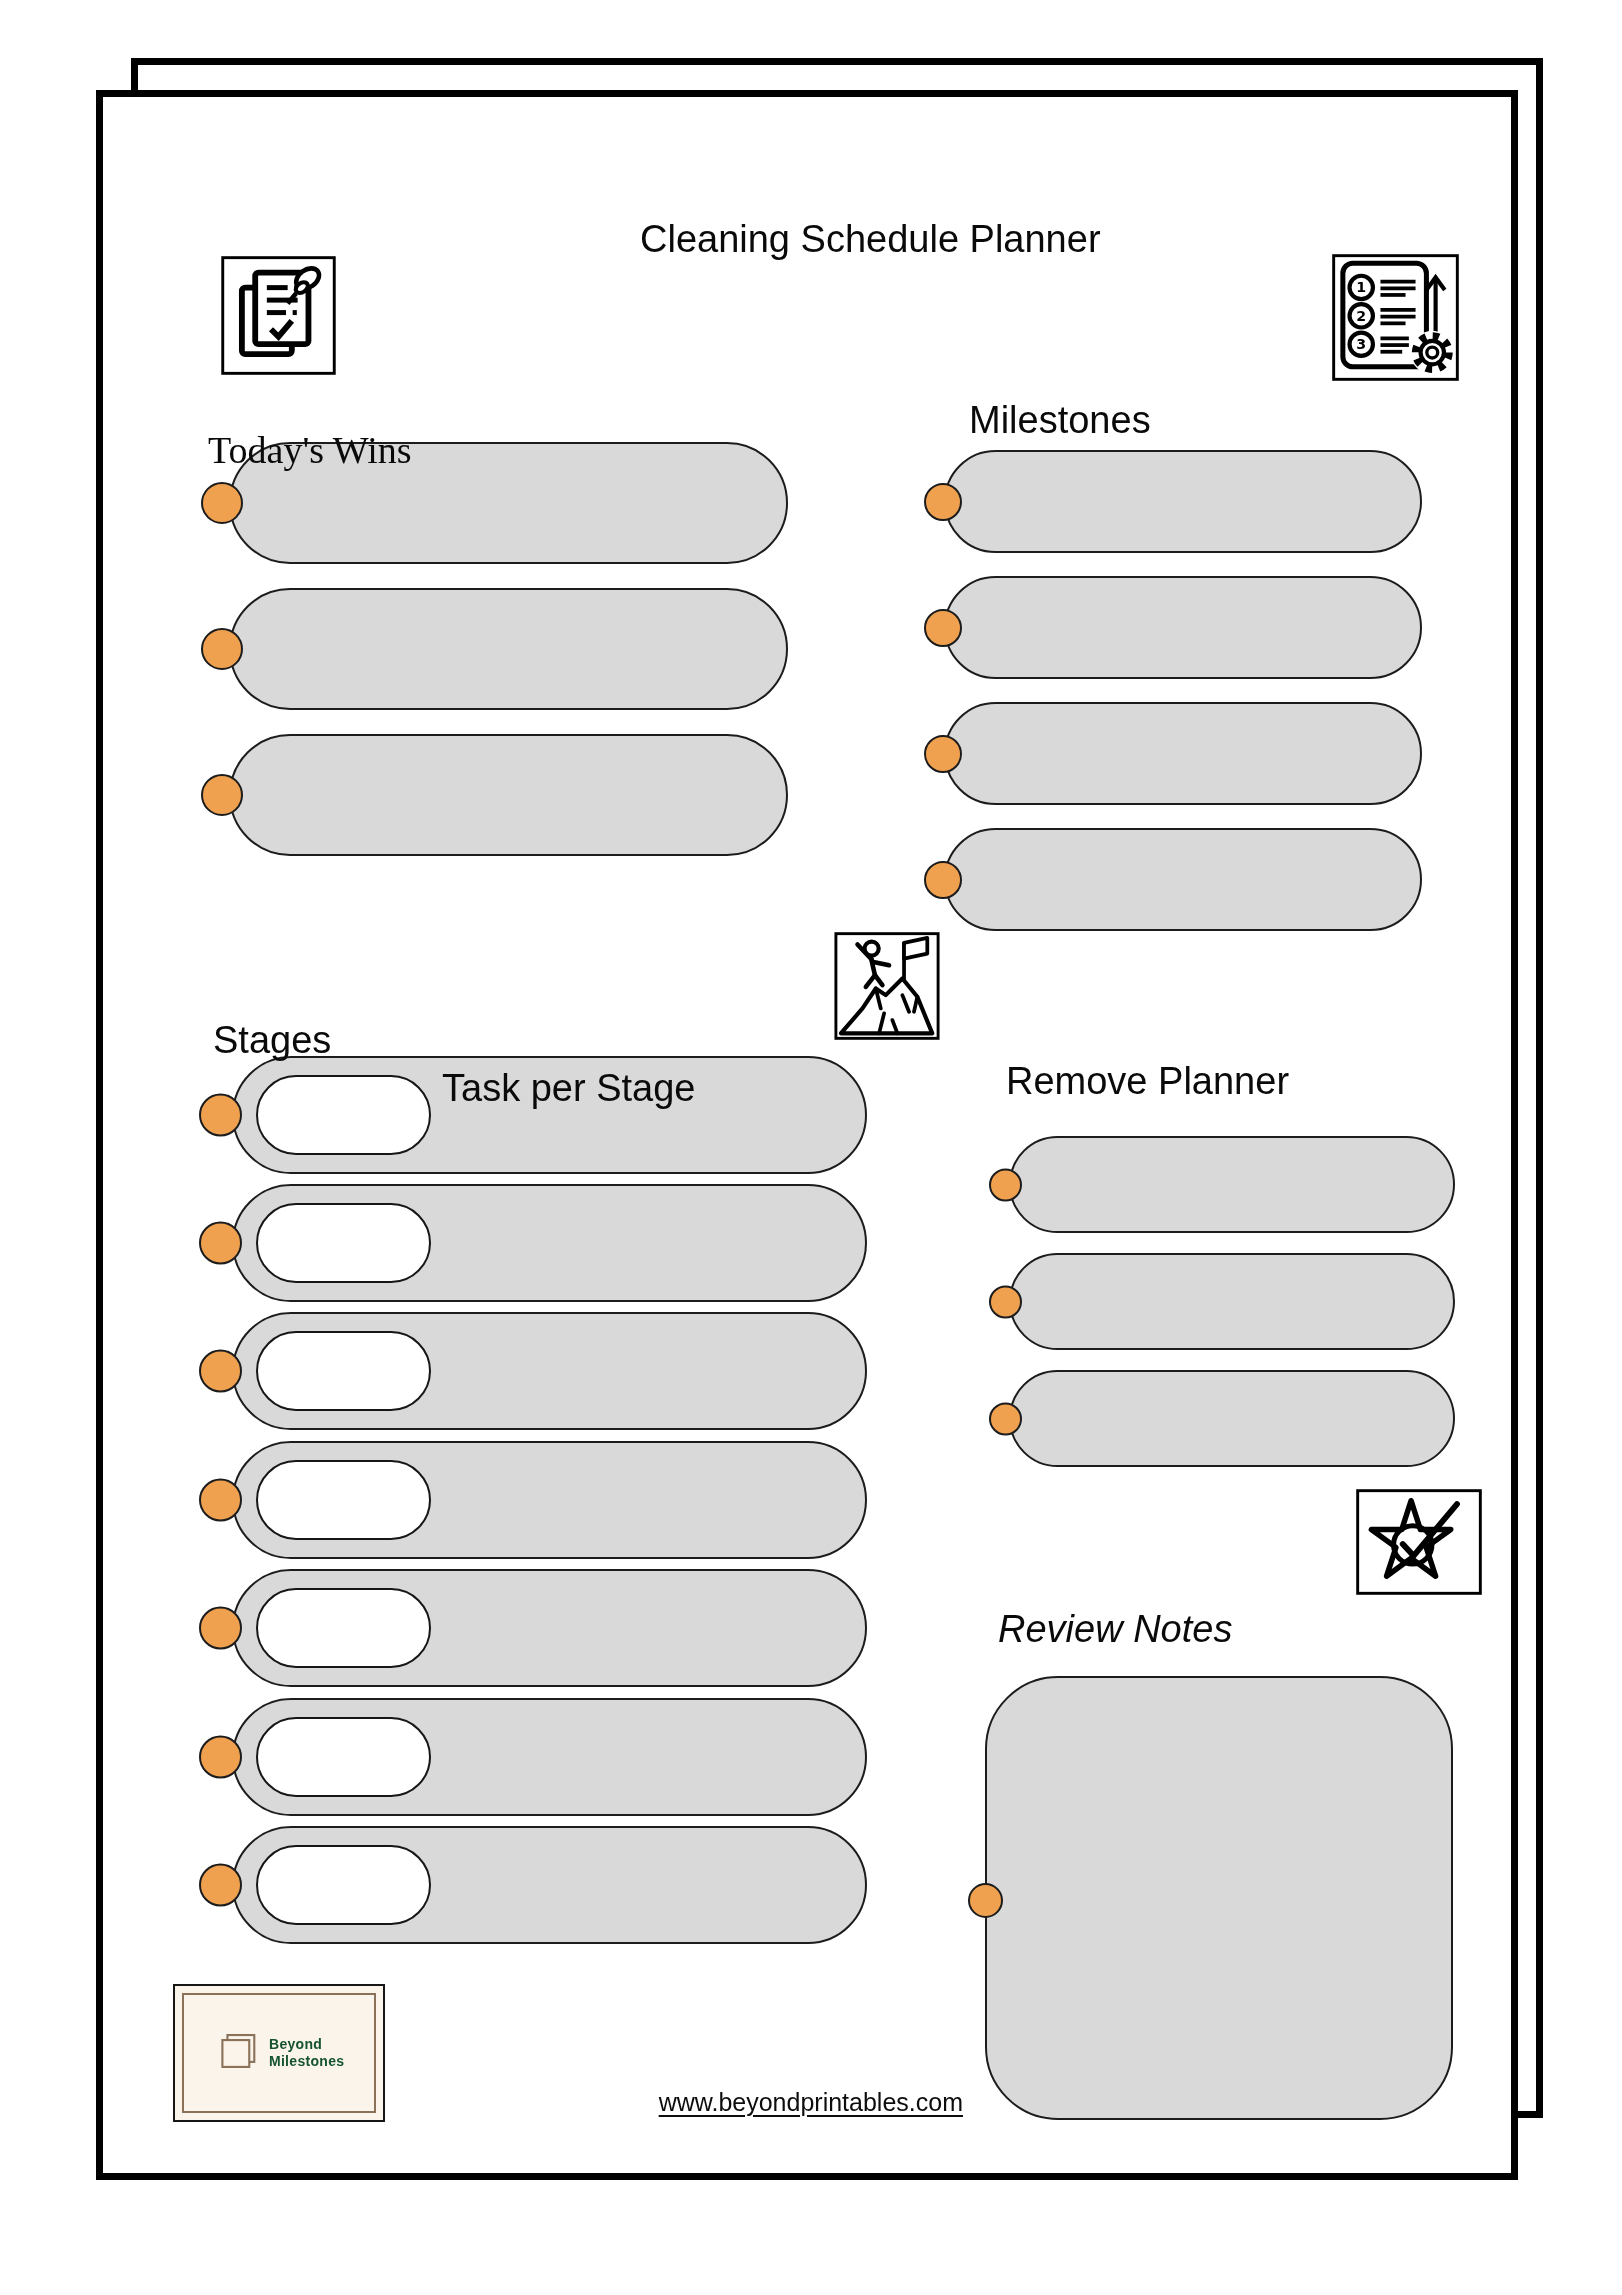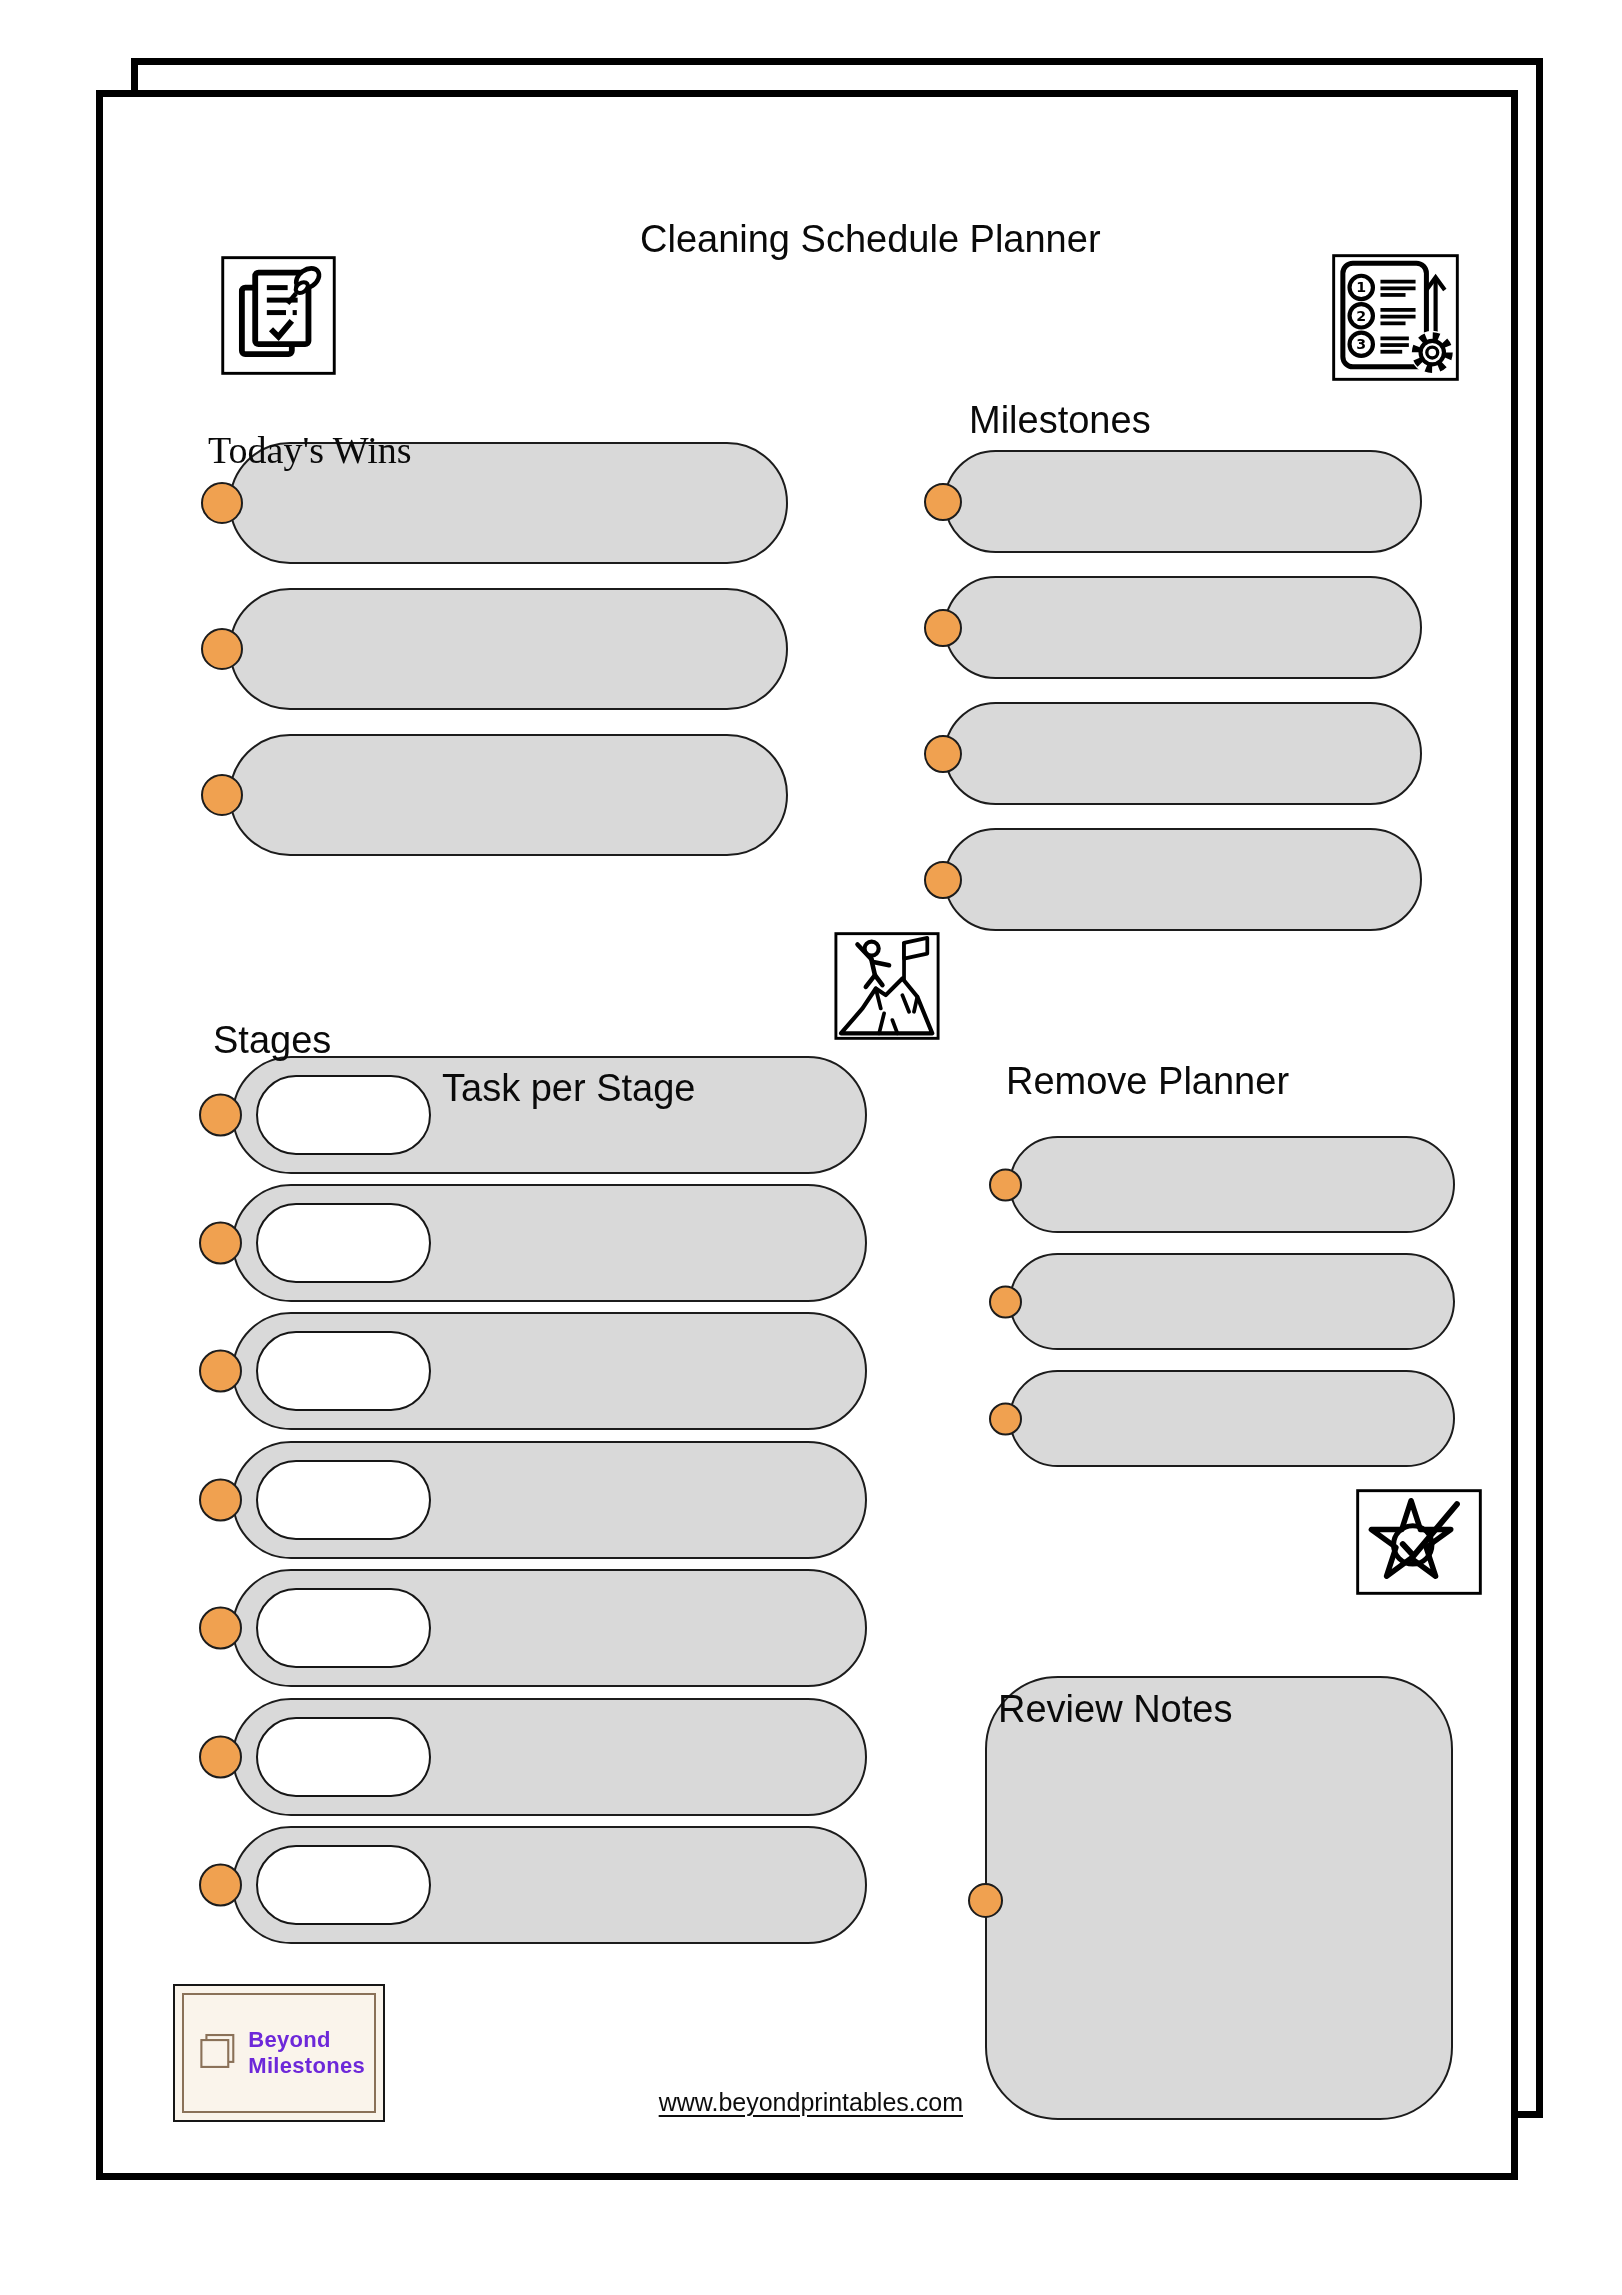--- a/index.html
+++ b/index.html
@@ -55,21 +55,21 @@
 
   
   .logo{
     left:173px;top:1984px;width:212px;height:138px;z-index:4;
     background:#FAF4EB;border:2.5px solid #161616;
   }
   .logo-inner{
     position:absolute;left:6.7px;top:6.7px;right:6.7px;bottom:6.7px;
     border:2.5px solid #8A7158;display:flex;align-items:center;justify-content:center;gap:8.3px;
   }
-  .logo-text{font-size:22px;font-weight:bold;line-height:1.2;color:#6d28d9;letter-spacing:0.3px;}
+  .logo-text{font-size:14px;font-weight:bold;line-height:1.2;color:#14532d;letter-spacing:0.3px;}
   .site{
     left:642px;top:2088px;width:321px;text-align:right;z-index:4;
     font-size:25px;text-decoration:underline;text-underline-offset:4.2px;color:#0d0d0d;
   }
 </style>
 </head>
 <body>
 
 <div class="abs back-page"></div>
 <div class="abs front-page"></div>
@@ -206,21 +206,21 @@
 
 <div class="abs iconbox" style="left:1356px;top:1489px;width:126px;height:106px;">
   <svg viewBox="0 0 151 127" xmlns="http://www.w3.org/2000/svg">
     <rect x="2" y="2" width="147" height="123" fill="#fff" stroke="#000" stroke-width="3.5"></rect>
     <polygon points="66,14 77.2,48.6 113.6,48.5 84.1,69.9 95.4,104.5 66,83 36.6,104.5 47.9,69.9 18.4,48.5 54.8,48.6" fill="#fff" stroke="#000" stroke-width="6.5" stroke-linejoin="round"></polygon>
     <circle cx="68" cy="67" r="23" fill="none" stroke="#000" stroke-width="6"></circle>
     <polyline points="56,66 69,80 121,18" fill="none" stroke="#000" stroke-width="7" stroke-linecap="round"></polyline>
   </svg>
 </div>
 
-<div class="abs heading" style="left:998px;top:1688px;">Review Notes</div>
+<div class="abs heading" style="left:998px;top:1608px;font-style:italic;">Review Notes</div>
 <div class="abs review-box">
     <span class="dot"></span>
   </div>
 
 <div class="abs logo">
   <div class="logo-inner">
     <span class="iconbox" style="width:47px;height:47px;">
       <svg viewBox="0 0 56 56" xmlns="http://www.w3.org/2000/svg">
         <rect x="16" y="6" width="32" height="32" fill="none" stroke="#8A7158" stroke-width="2.5"></rect>
         <rect x="10" y="12" width="32" height="32" fill="#FAF4EB" stroke="#8A7158" stroke-width="2.5"></rect>

